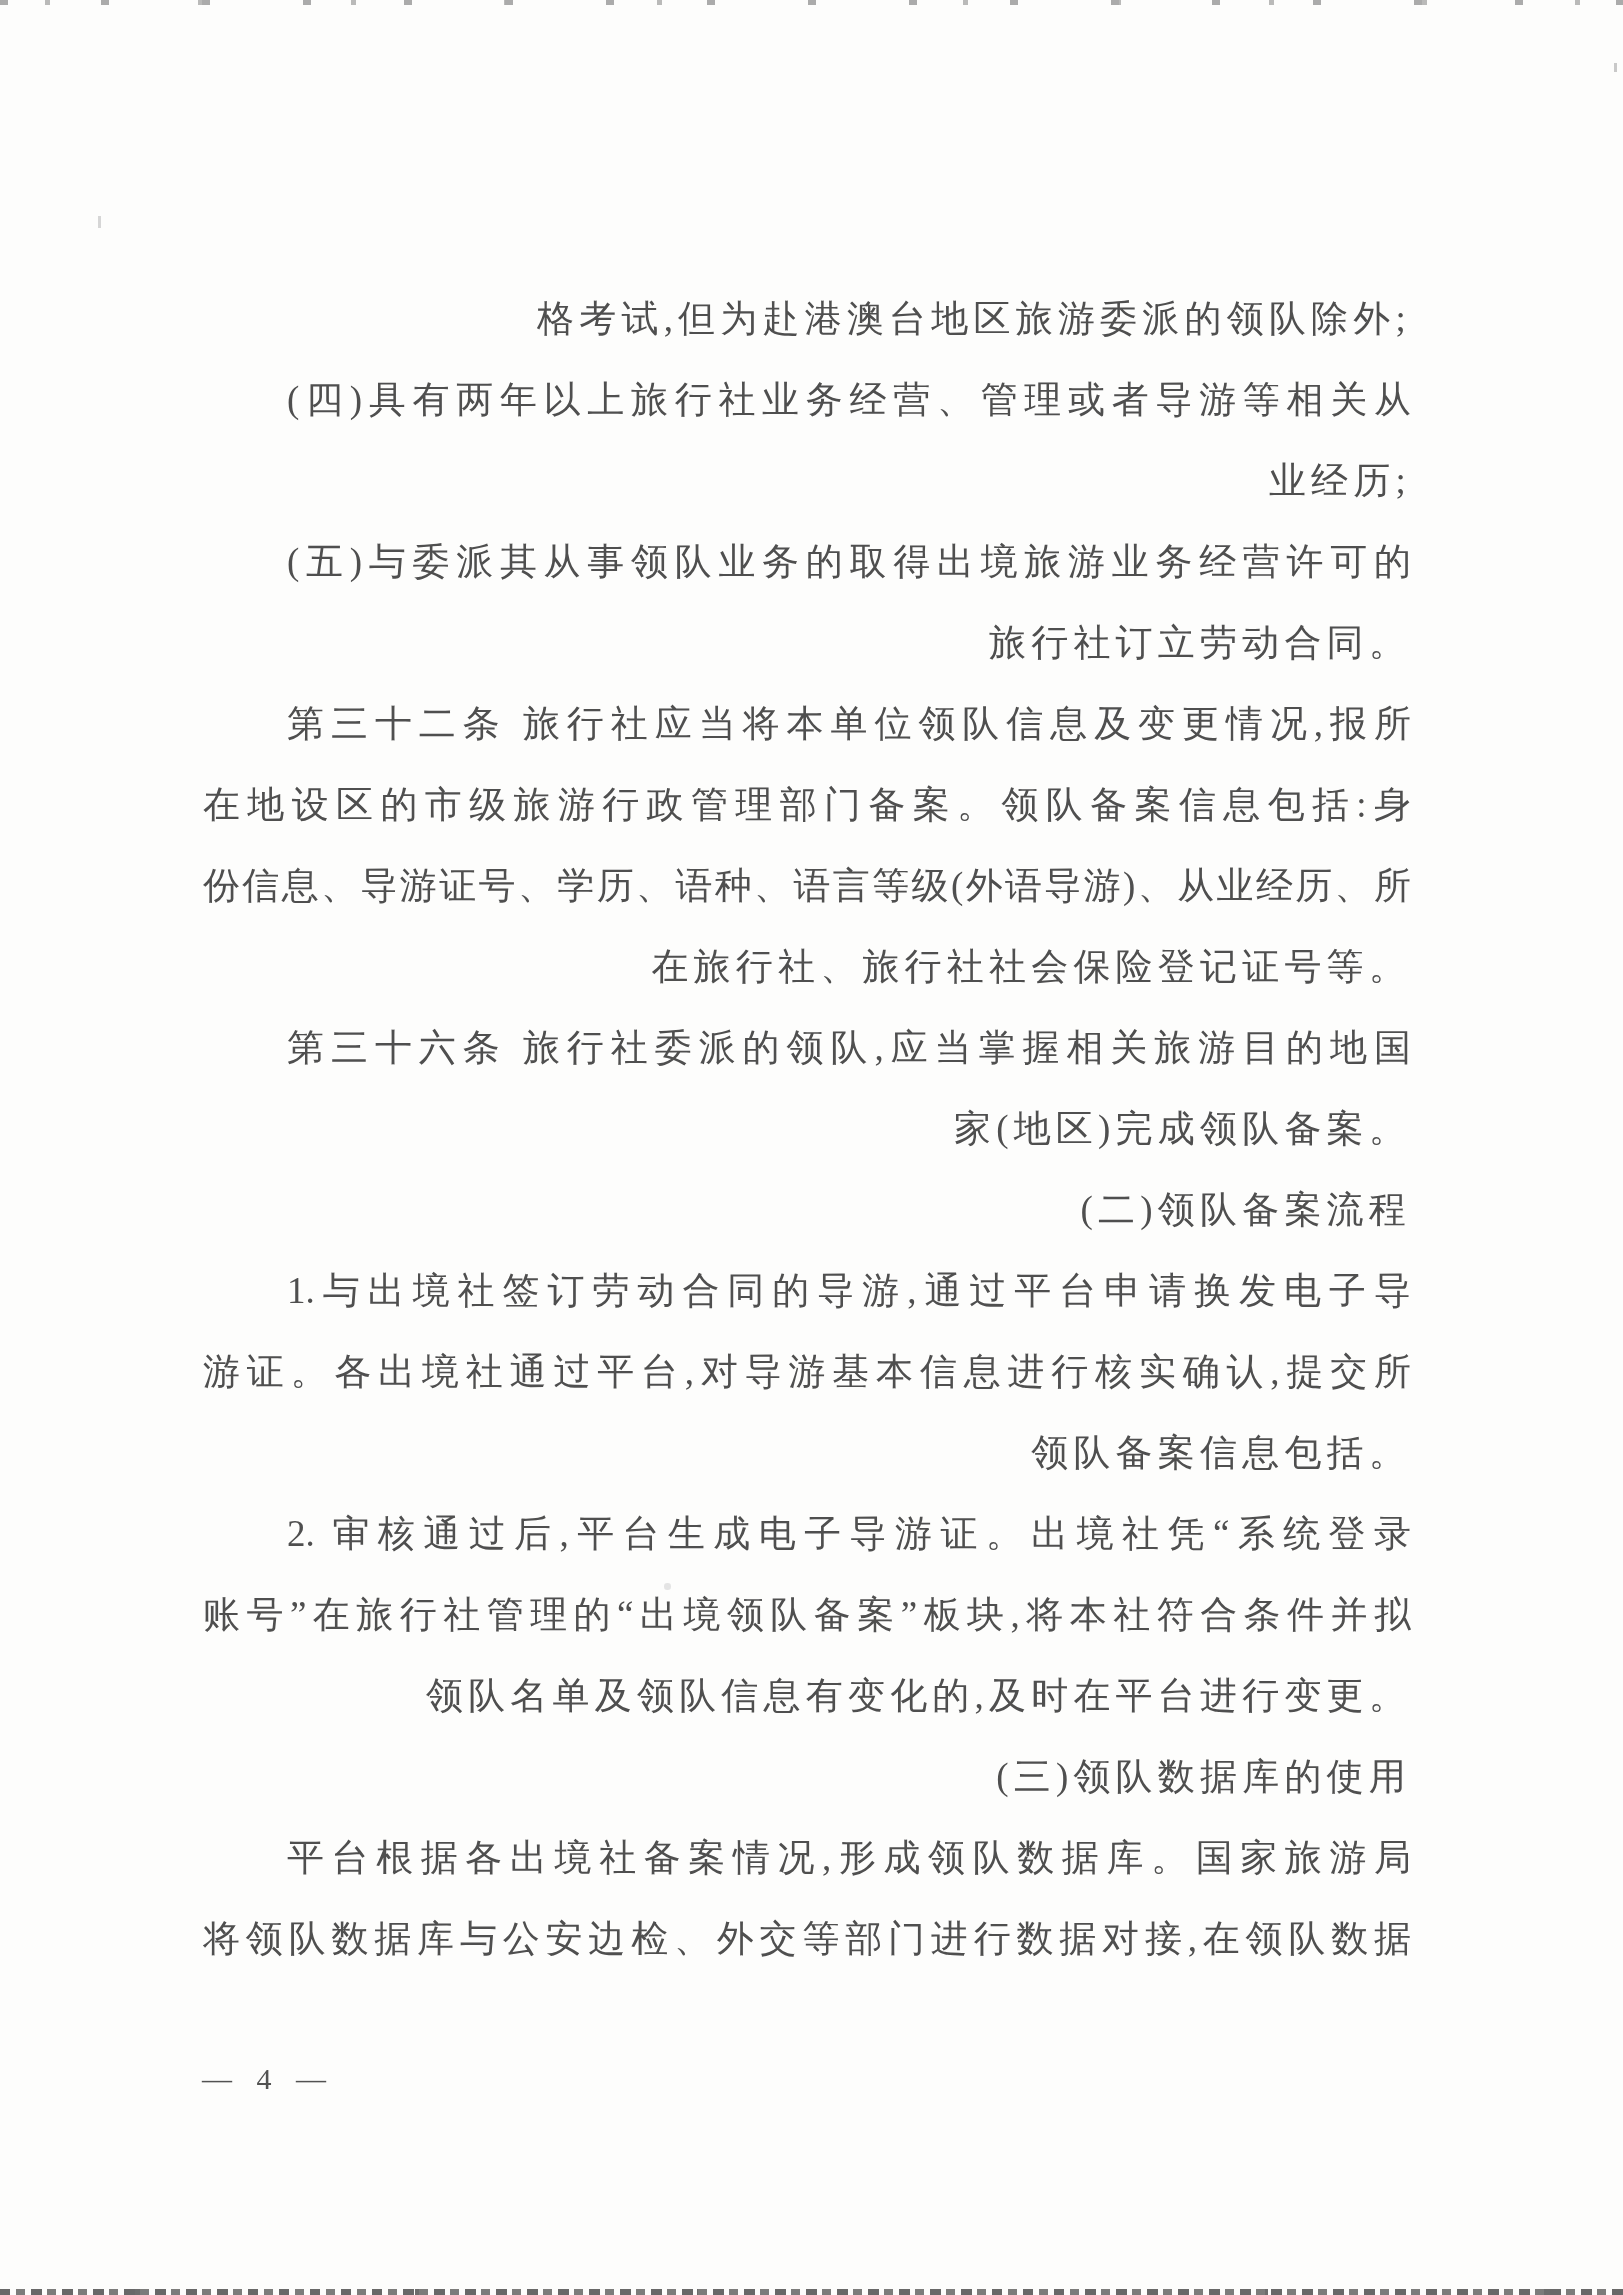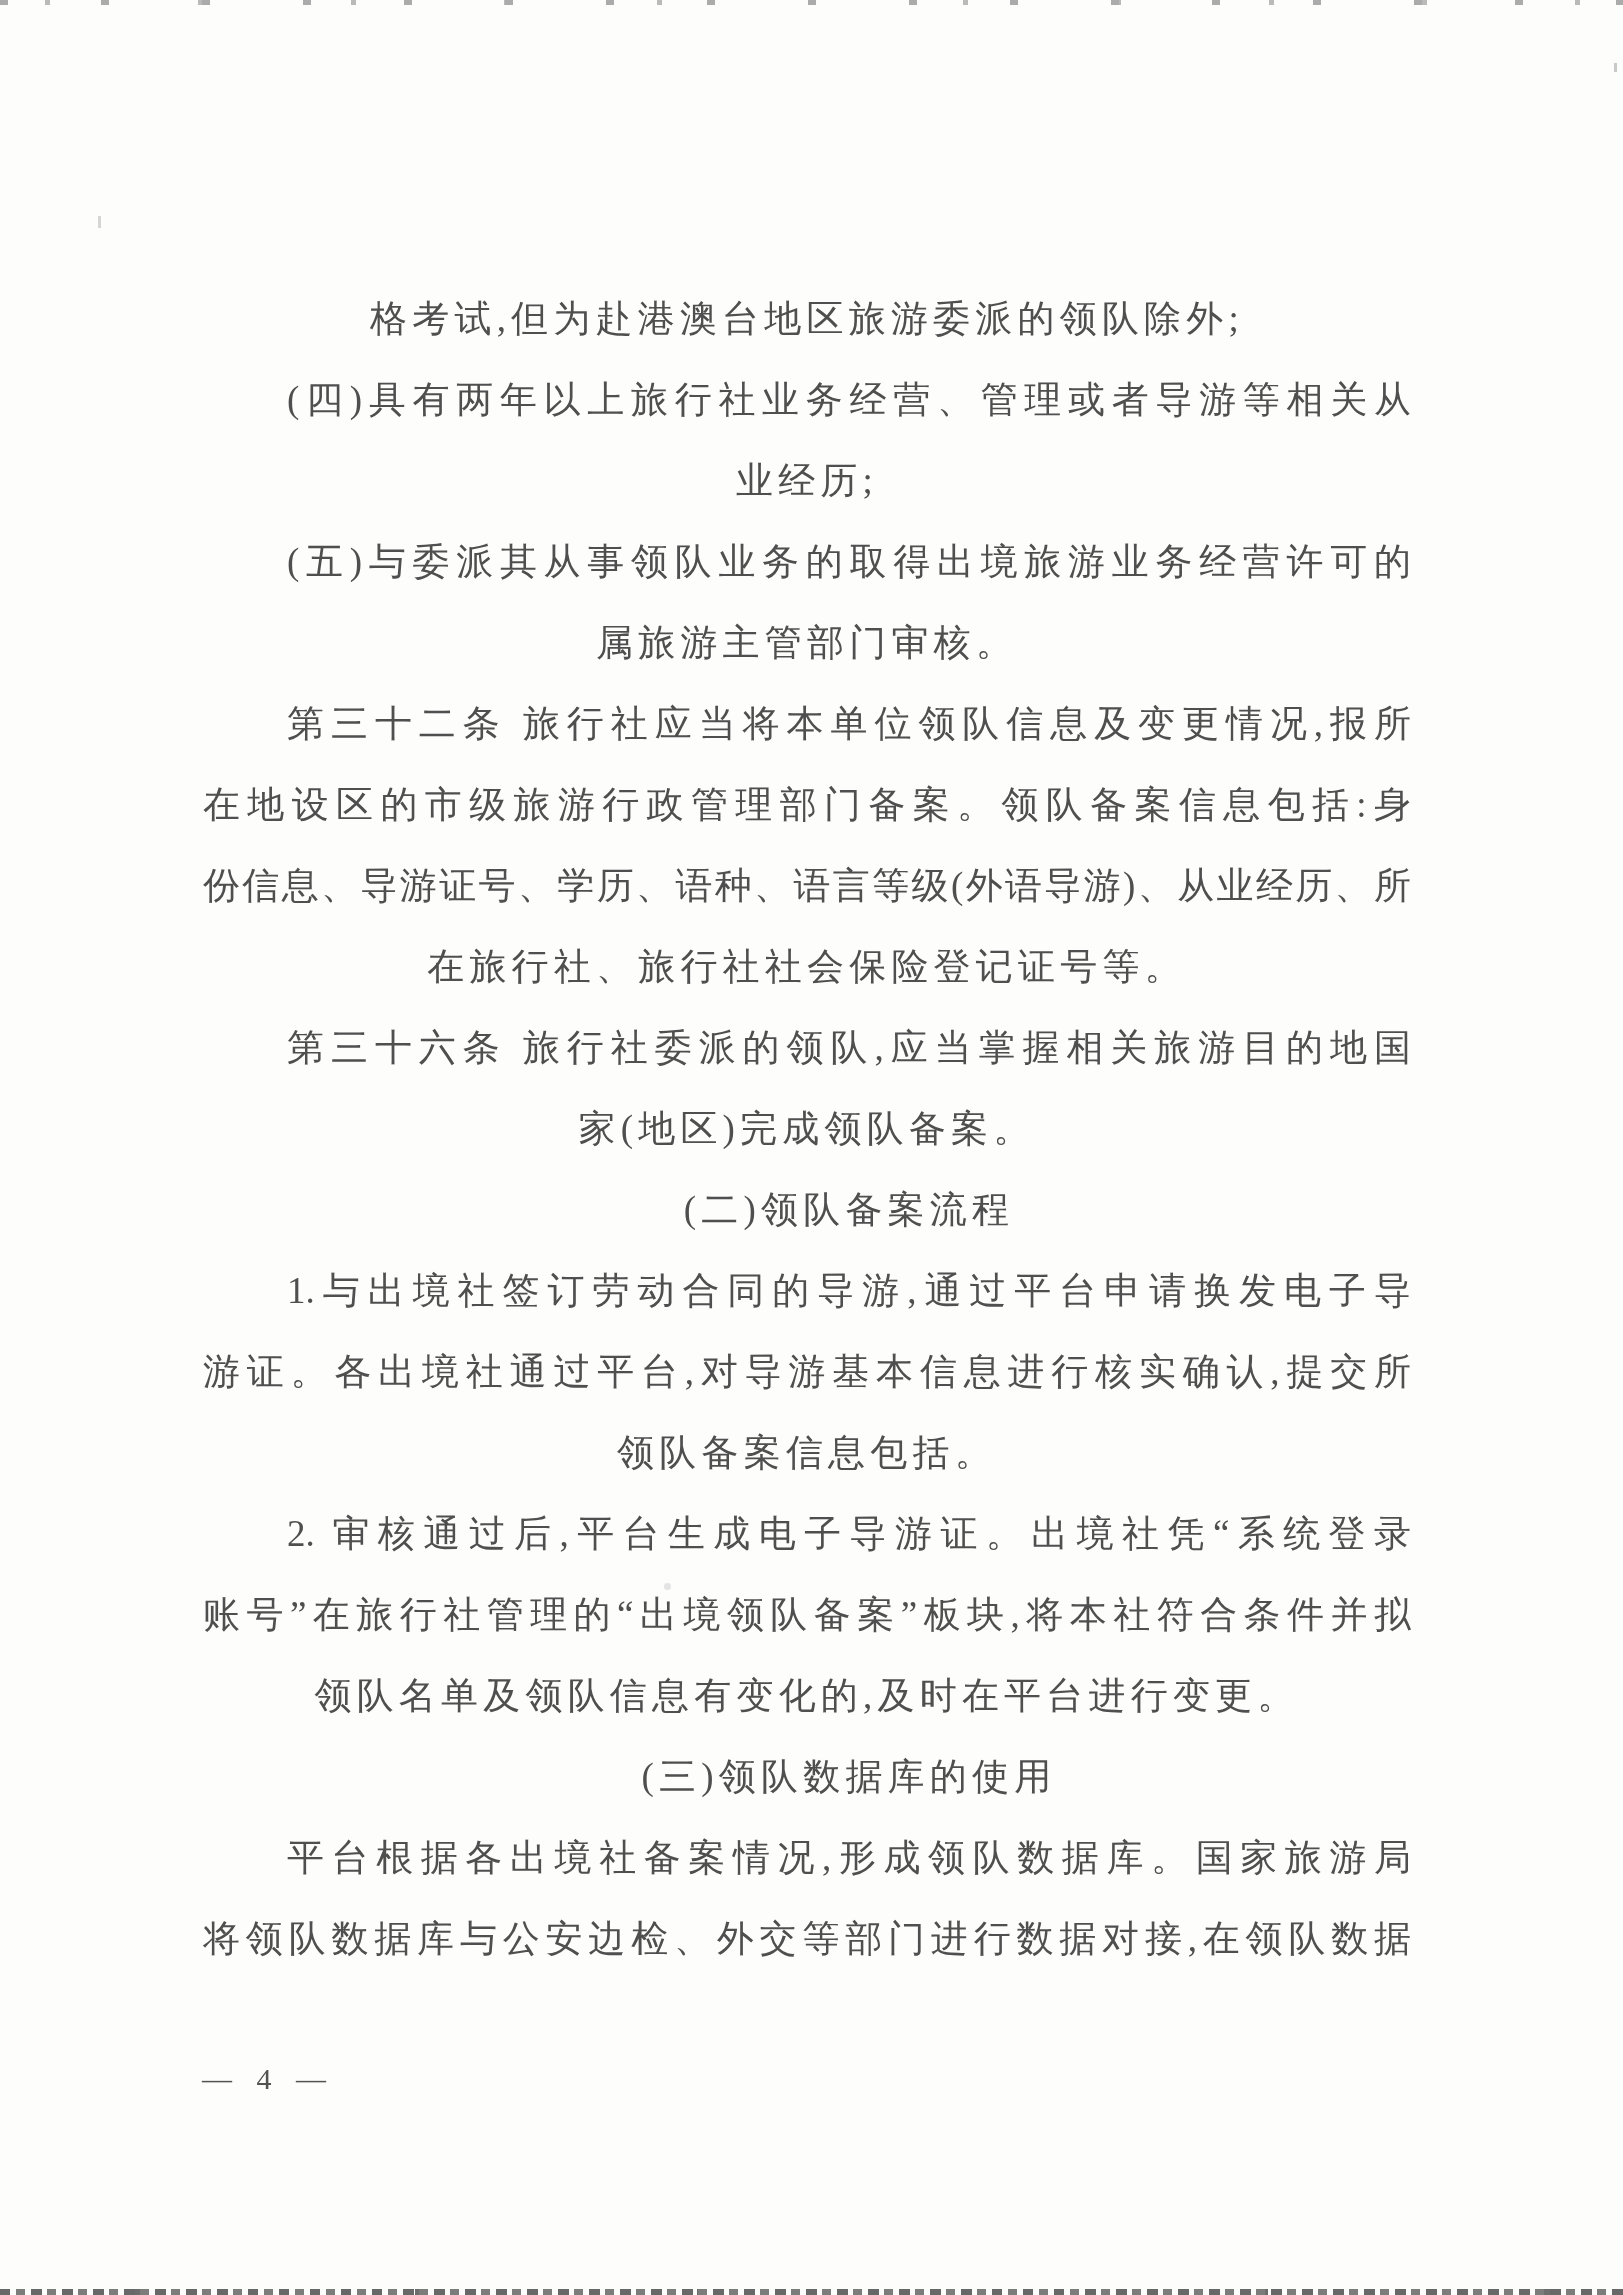--- a/index.html
+++ b/index.html
@@ -56,21 +56,21 @@
     top: 278px;
     width: 1208px;
   }
   .line {
     height: 81px;
     line-height: 81px;
     font-size: 37px;
     letter-spacing: 5.2px;
     color: var(--ink);
     white-space: nowrap;
-    text-align: center;
+    text-align: right;
   }
   .line.justify {
     letter-spacing: 0;
     white-space: normal;
     text-align: justify;
     text-align-last: justify;
   }
   .line.indent {
     text-indent: 84px;
   }
@@ -89,21 +89,21 @@
 
 <div class="page">
   <div class="scan-edge-top"></div>
 
   <div class="content">
 
   <div class="line">格考试,但为赴港澳台地区旅游委派的领队除外;</div>
       <div class="line indent justify">(四)具有两年以上旅行社业务经营、管理或者导游等相关从</div>
       <div class="line">业经历;</div>
       <div class="line indent justify">(五)与委派其从事领队业务的取得出境旅游业务经营许可的</div>
-      <div class="line">属旅游主管部门审核。</div>
+      <div class="line">旅行社订立劳动合同。</div>
       <div class="line indent justify">第三十二条 旅行社应当将本单位领队信息及变更情况,报所</div>
       <div class="line justify">在地设区的市级旅游行政管理部门备案。领队备案信息包括:身</div>
       <div class="line justify">份信息、导游证号、学历、语种、语言等级(外语导游)、从业经历、所</div>
       <div class="line">在旅行社、旅行社社会保险登记证号等。</div>
       <div class="line indent justify">第三十六条 旅行社委派的领队,应当掌握相关旅游目的地国</div>
       <div class="line">家(地区)完成领队备案。</div>
       <div class="line indent">(二)领队备案流程</div>
       <div class="line indent justify">1.与出境社签订劳动合同的导游,通过平台申请换发电子导</div>
       <div class="line justify">游证。各出境社通过平台,对导游基本信息进行核实确认,提交所</div>
       <div class="line">领队备案信息包括。</div>

